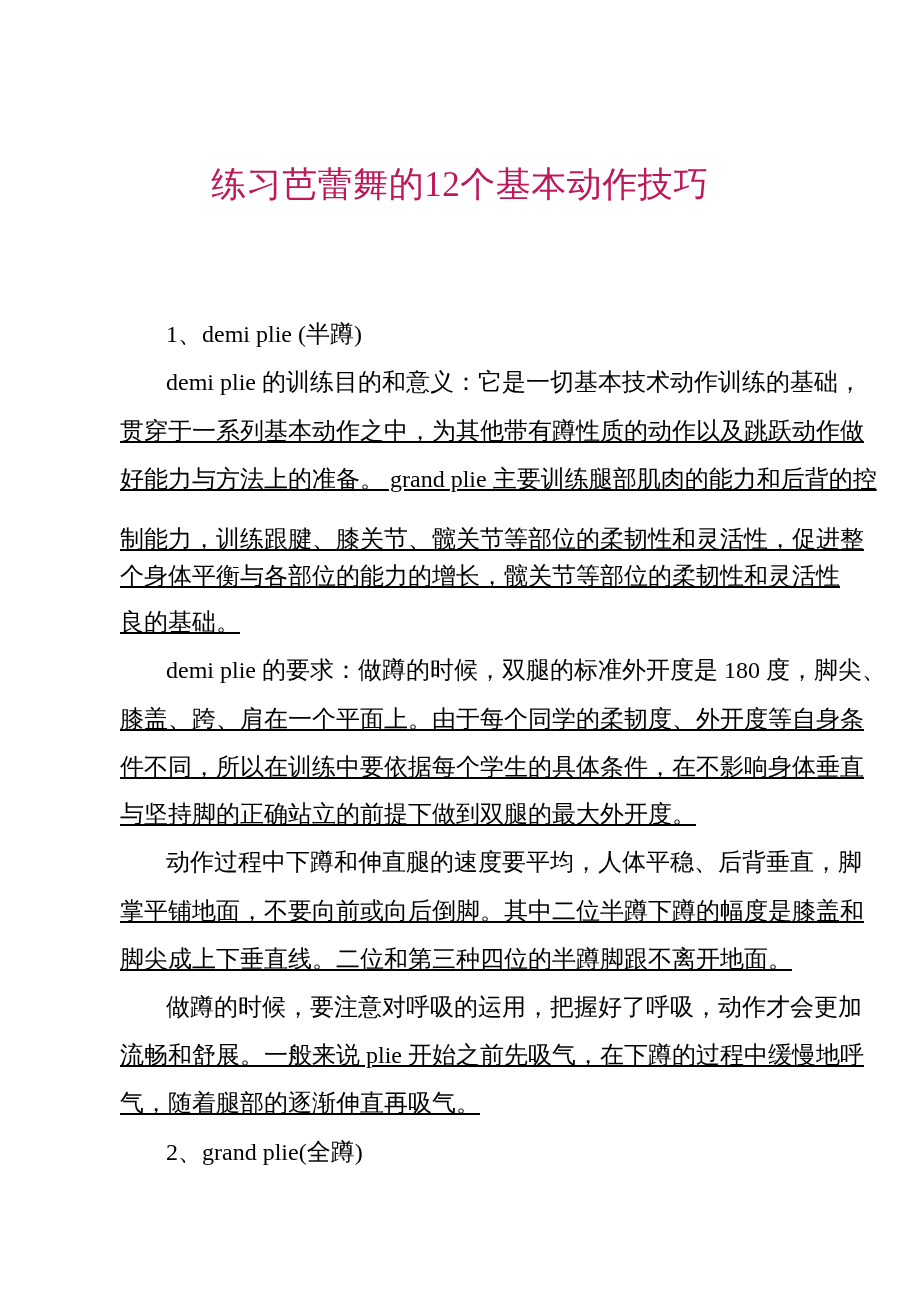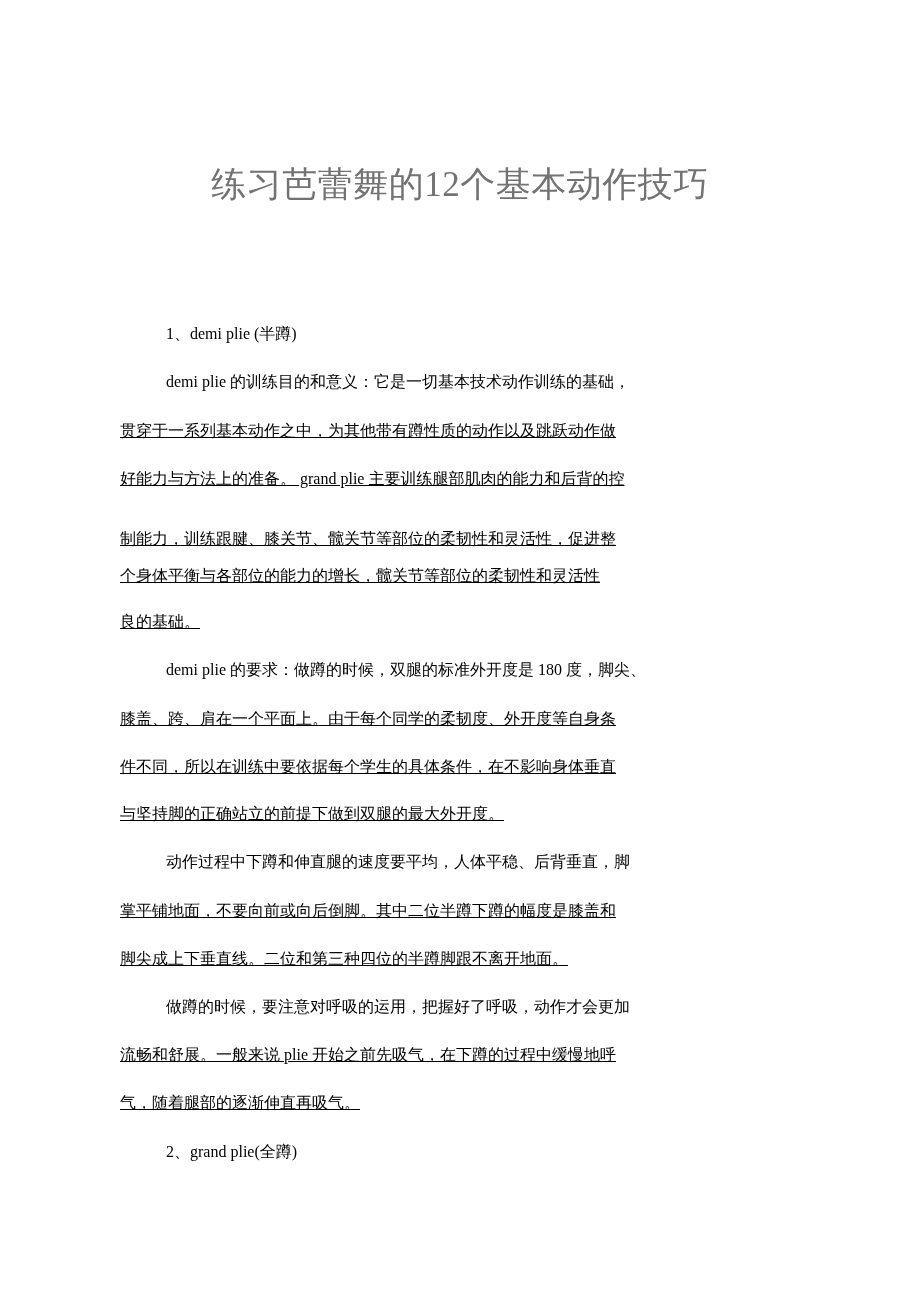--- a/index.html
+++ b/index.html
@@ -23,28 +23,28 @@
       background: #ffffff;
     }
     .title {
       position: absolute;
       left: 0;
       width: 920px;
       top: 160px;
       text-align: center;
       font-size: 35px;
       line-height: 50px;
-      color: #737373;
+      color: #be185d;
       letter-spacing: 0.5px;
       margin: 0;
       font-weight: normal;
     }
     .line {
       position: absolute;
-      font-size: 16px;
+      font-size: 24px;
       line-height: 28px;
       white-space: nowrap;
       margin: 0;
     }
     .indent { left: 166px; }
     .flush { left: 120px; text-decoration: underline; }
   </style>
 </head>
 <body>
 

